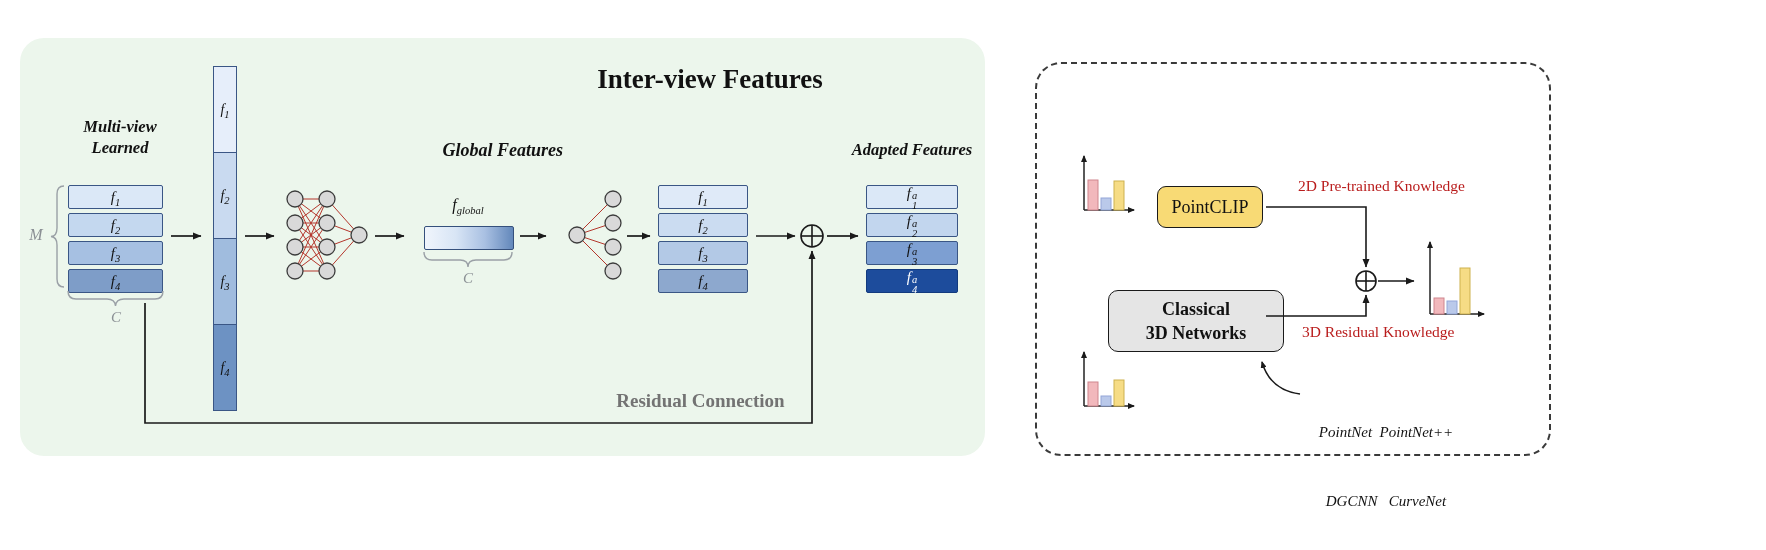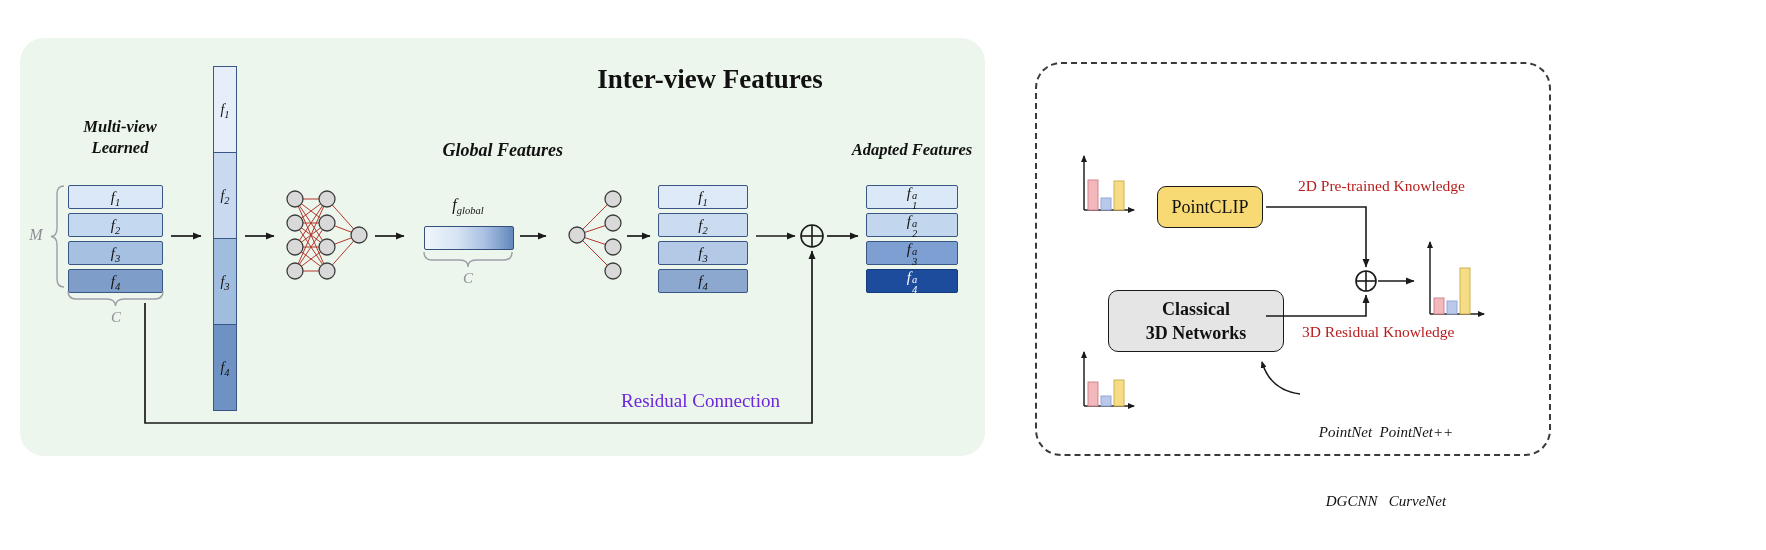--- a/index.html
+++ b/index.html
@@ -18,21 +18,21 @@
   .title-right {left:1085px; top:84px; width:416px; font-size:25px;}
   .mv-label {left:55px; top:116px; width:130px; text-align:center; font-style:italic; font-weight:600;
              font-size:16.5px; line-height:1.3;}
   .gf-label {left:398px; top:140px; width:165px; text-align:right; font-style:italic; font-weight:600; font-size:18px;}
   .af-label {left:836px; top:140px; width:152px; text-align:center; font-style:italic; font-weight:600; font-size:16.5px;}
   .fg-label {left:408px; top:196px; width:120px; text-align:center; font-style:italic; font-size:16px;}
   .m-label {left:26px; top:226px; width:20px; text-align:center; font-style:italic; color:#8a8f94; font-size:16px;}
   .c-label {text-align:center; font-style:italic; color:#8a8f94; font-size:15px;}
   .c1 {left:98px; top:309px; width:36px;}
   .c2 {left:450px; top:270px; width:36px;}
-  .res-label {left:578px; top:390px; width:245px; text-align:center; font-size:19px; font-weight:400; color:#6d28d9;}
+  .res-label {left:578px; top:390px; width:245px; text-align:center; font-size:19px; font-weight:700; color:#737373;}
 
   
   .stack {display:flex; flex-direction:column; gap:4px;}
   .frow {height:22px; border:1px solid #3a5685; border-radius:2px; display:flex; align-items:center;
          justify-content:center; font-size:15px; background:#fff;}
   .input-stack {left:68px; top:185px; width:95px;}
   .mid-stack {left:658px; top:185px; width:90px;}
   .adapted-stack {left:866px; top:185px; width:92px;}
   .in1{background:#dbe8f7;} .in2{background:#c4d8ef;} .in3{background:#a6c0e2;} .in4{background:#7e9dc8;}
   .md1{background:#dfeaf8;} .md2{background:#cbdcf1;} .md3{background:#b3c9e6;} .md4{background:#8da8ce;}

